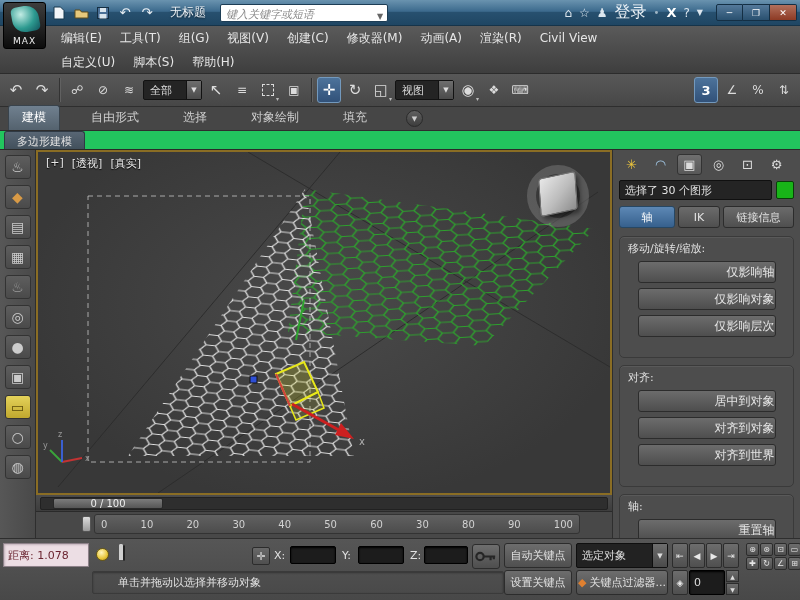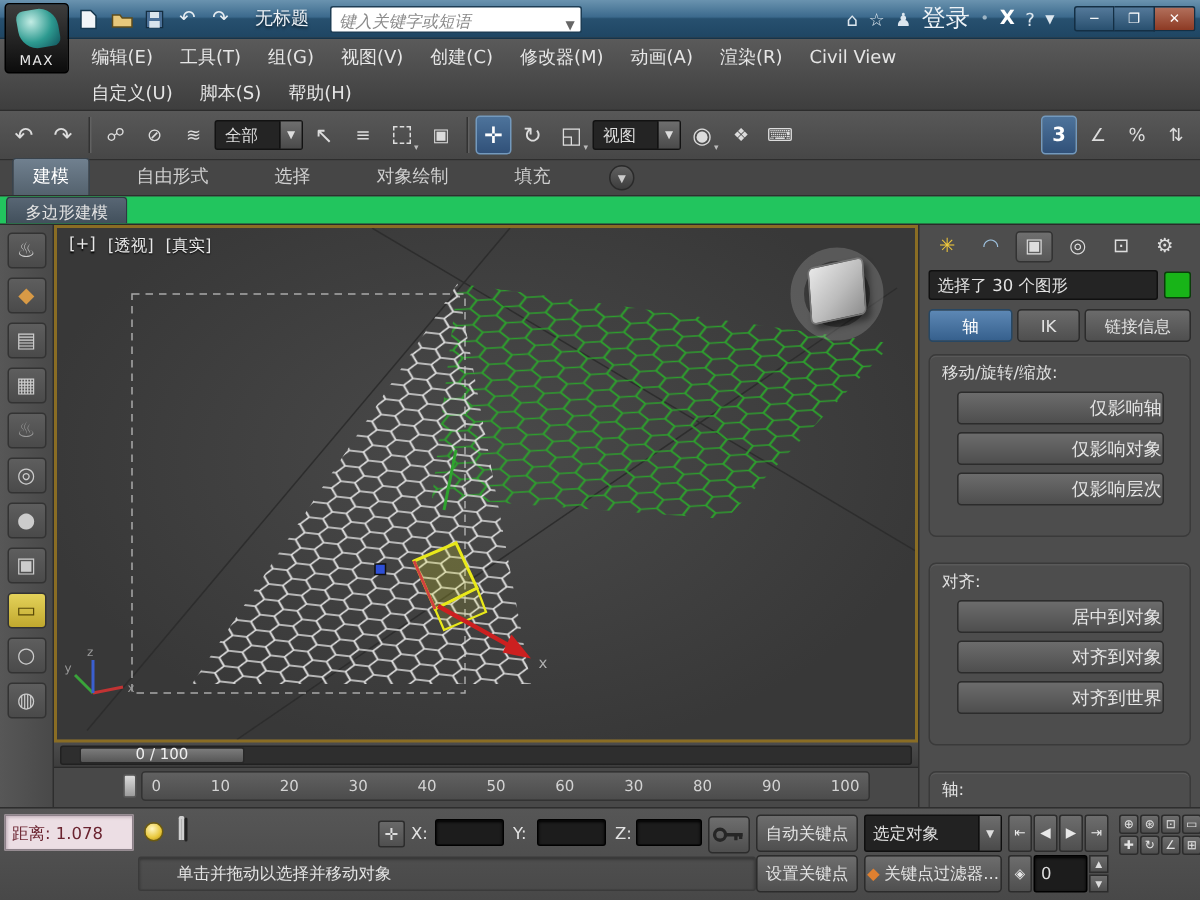--- a/index.html
+++ b/index.html
@@ -81,21 +81,21 @@
 .cmd-panel{flex:1;background:#4d4d4d;border-left:1px solid #2e2e2e;padding:3px 6px;display:flex;flex-direction:column;overflow:hidden}
 .cp-tabs{display:flex;gap:4px;padding:1px 0 4px}
 .cp-tab{width:25px;height:21px;display:flex;align-items:center;justify-content:center;font-size:13px;color:#ddd;border-radius:3px;cursor:pointer}
 .cp-tab.active{background:linear-gradient(#6f6f6f,#585858);border:1px solid #333}
 .cp-selinfo{display:flex;gap:4px;align-items:center;margin:1px 0 6px}
 .cp-selinfo .field{flex:1;height:20px;background:#242424;border:1px solid #101010;border-radius:2px;color:#e2e2e2;font-size:11px;display:flex;align-items:center;padding:0 5px}
 .cp-swatch{width:18px;height:18px;background:#18b418;border:1px solid #0a3d0a;border-radius:2px;cursor:pointer}
 .cp-mode{display:flex;gap:3px;margin-bottom:8px}
 .cp-btn{height:22px;background:linear-gradient(#6b6b6b,#4f4f4f);border:1px solid #2c2c2c;border-radius:3px;color:#e3e3e3;font-size:11px;display:flex;align-items:center;justify-content:center;padding:0 6px;cursor:pointer}
 .cp-btn.blue{background:linear-gradient(#5d88b5,#36608d);border-color:#274763;color:#fff}
-.cp-group{border:1px solid #3a3a3a;border-radius:5px;box-shadow:inset 0 1px 0 rgba(255,255,255,.07);padding:4px 8px 20px;margin-bottom:17px}
+.cp-group{border:1px solid #3a3a3a;border-radius:5px;box-shadow:inset 0 1px 0 rgba(255,255,255,.07);padding:4px 8px 20px;margin-bottom:7px}
 .glabel{font-size:11px;color:#e0e0e0;margin-bottom:2px}
 .gbtn{display:block;width:138px;margin:5px auto 0;height:22px;line-height:20px;text-align:right;background:linear-gradient(#6c6c6c,#4e4e4e);border:1px solid #2c2c2c;border-radius:3px;color:#e5e5e5;font-size:12px;cursor:pointer}
 .cp-rollout{margin-top:2px;height:20px;background:linear-gradient(#606060,#474747);border:1px solid #333;border-radius:3px;display:flex;align-items:center;justify-content:center;font-size:12px;color:#e5e5e5;cursor:pointer}
 
 
 .statusbar{position:relative;height:62px;background:linear-gradient(#565656,#484848);border-top:1px solid #2e2e2e;flex-shrink:0}
 .distance{position:absolute;left:3px;top:4px;width:86px;height:24px;background:#ecdee4;border:1px solid #8d8189;box-shadow:inset 1px 1px 2px #c3b3bb;color:#6b2430;font-size:11px;display:flex;align-items:center;padding:0 4px;white-space:nowrap;overflow:hidden}
 .prompt{position:absolute;left:92px;top:32px;width:412px;height:23px;border:1px solid #3a3a3a;box-shadow:inset 0 1px 2px rgba(0,0,0,.35);color:#e3e3e3;font-size:11px;display:flex;align-items:center;padding:0 25px;border-radius:2px;white-space:nowrap;overflow:hidden}
 .bulb{position:absolute;left:96px;top:9px;width:13px;height:13px;border-radius:50%;background:radial-gradient(circle at 40% 32%,#fff6c0,#e8c73a 60%,#a8851a);border:1px solid #6b5a12;cursor:pointer}
 .lockw{position:absolute;left:119px;top:7px;width:15px;height:17px;cursor:pointer}

